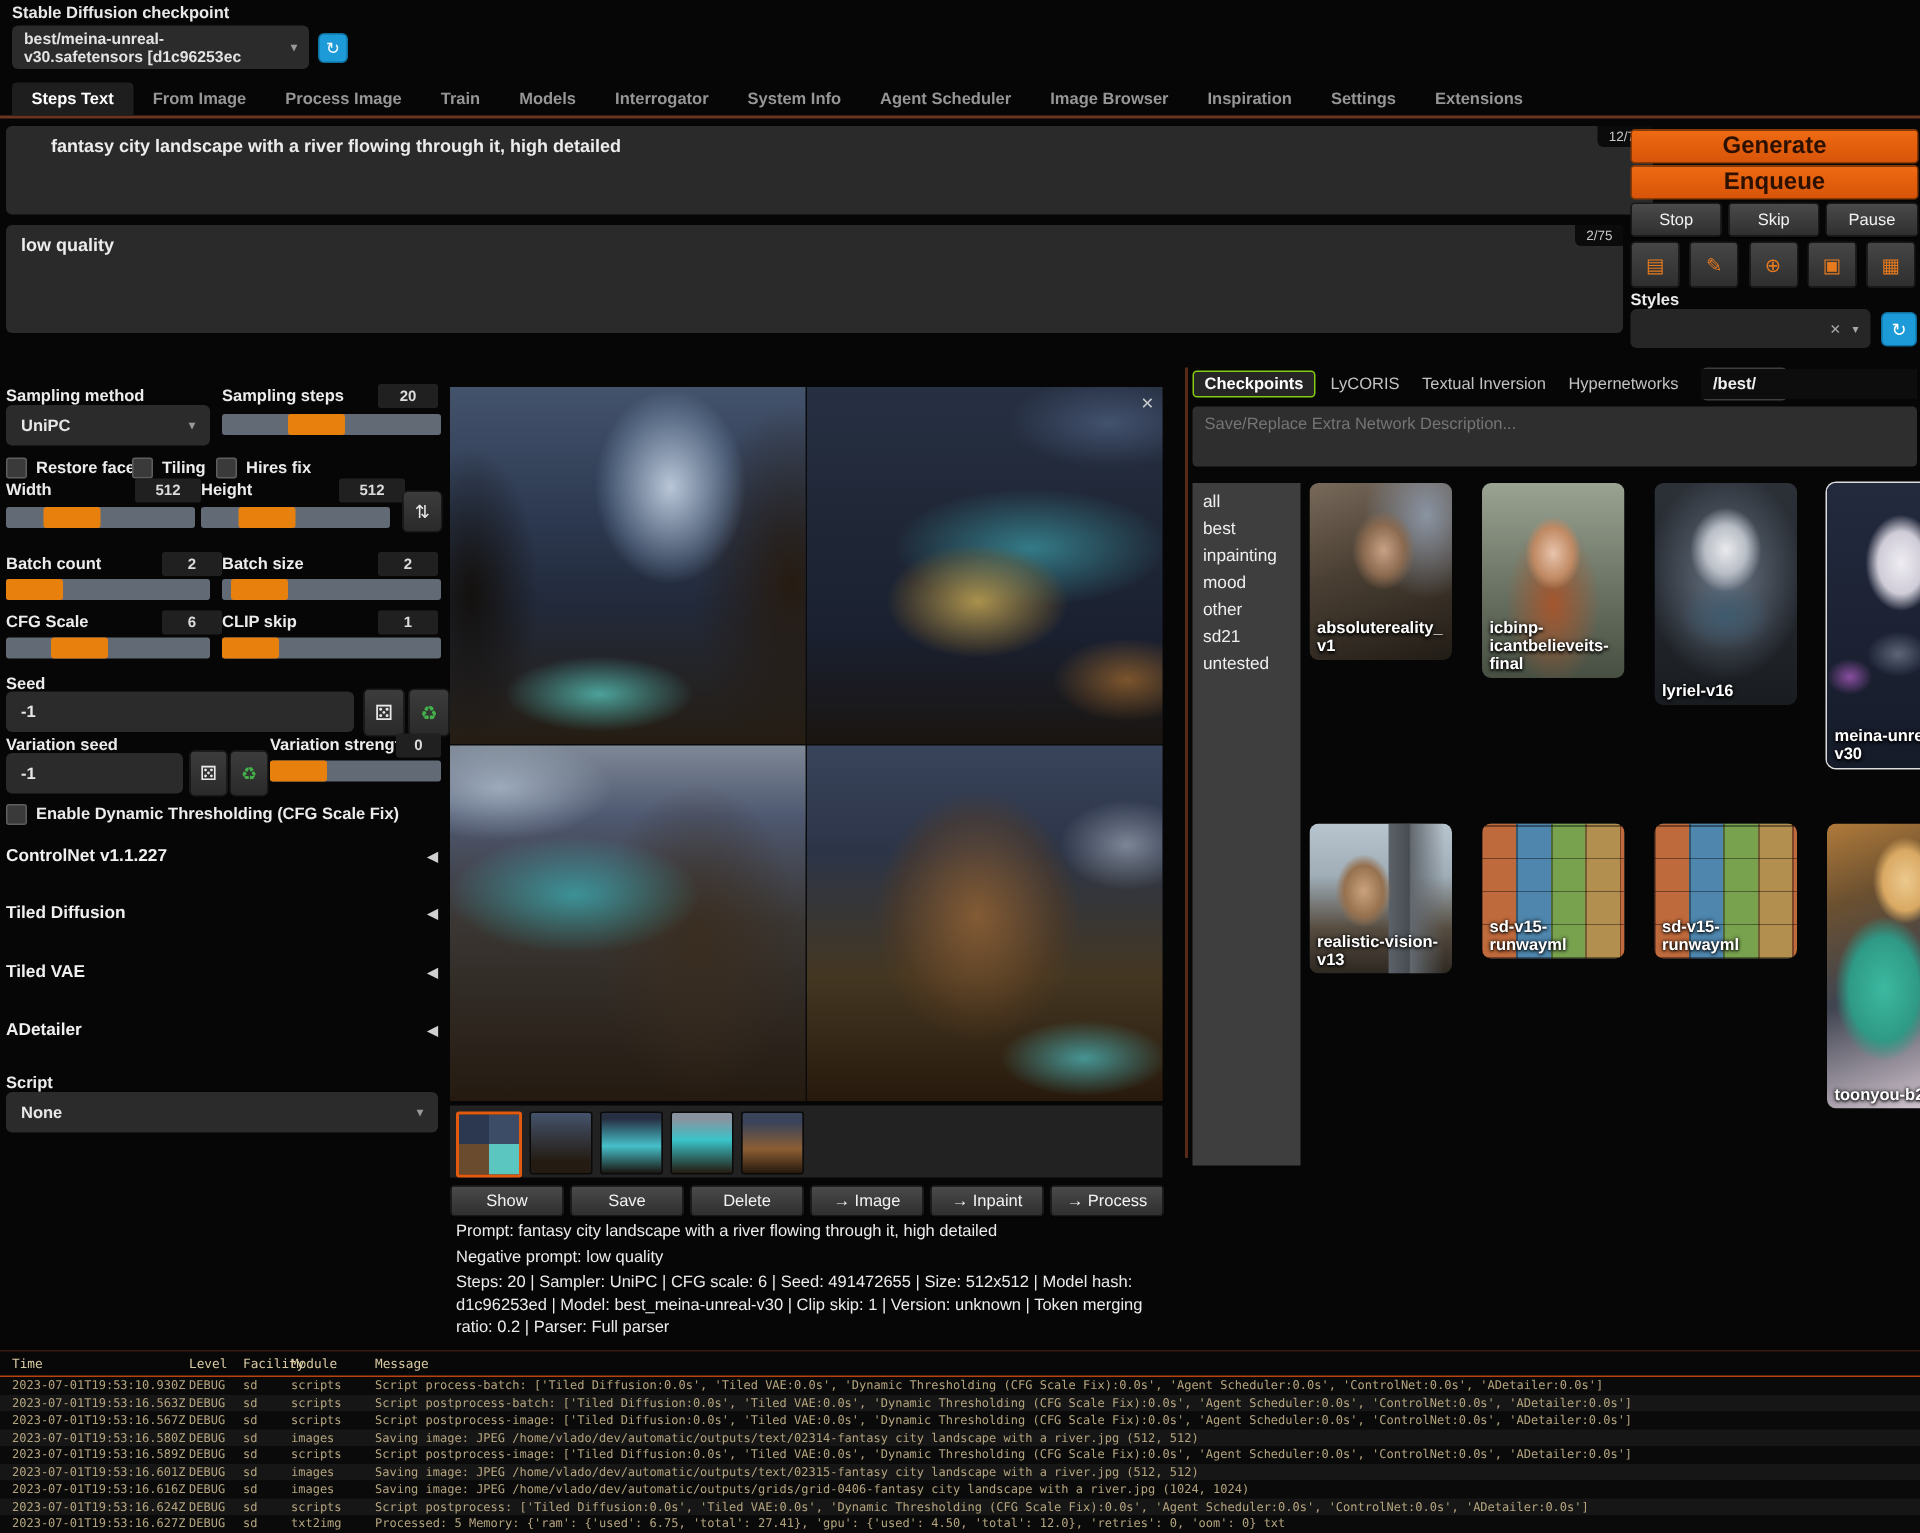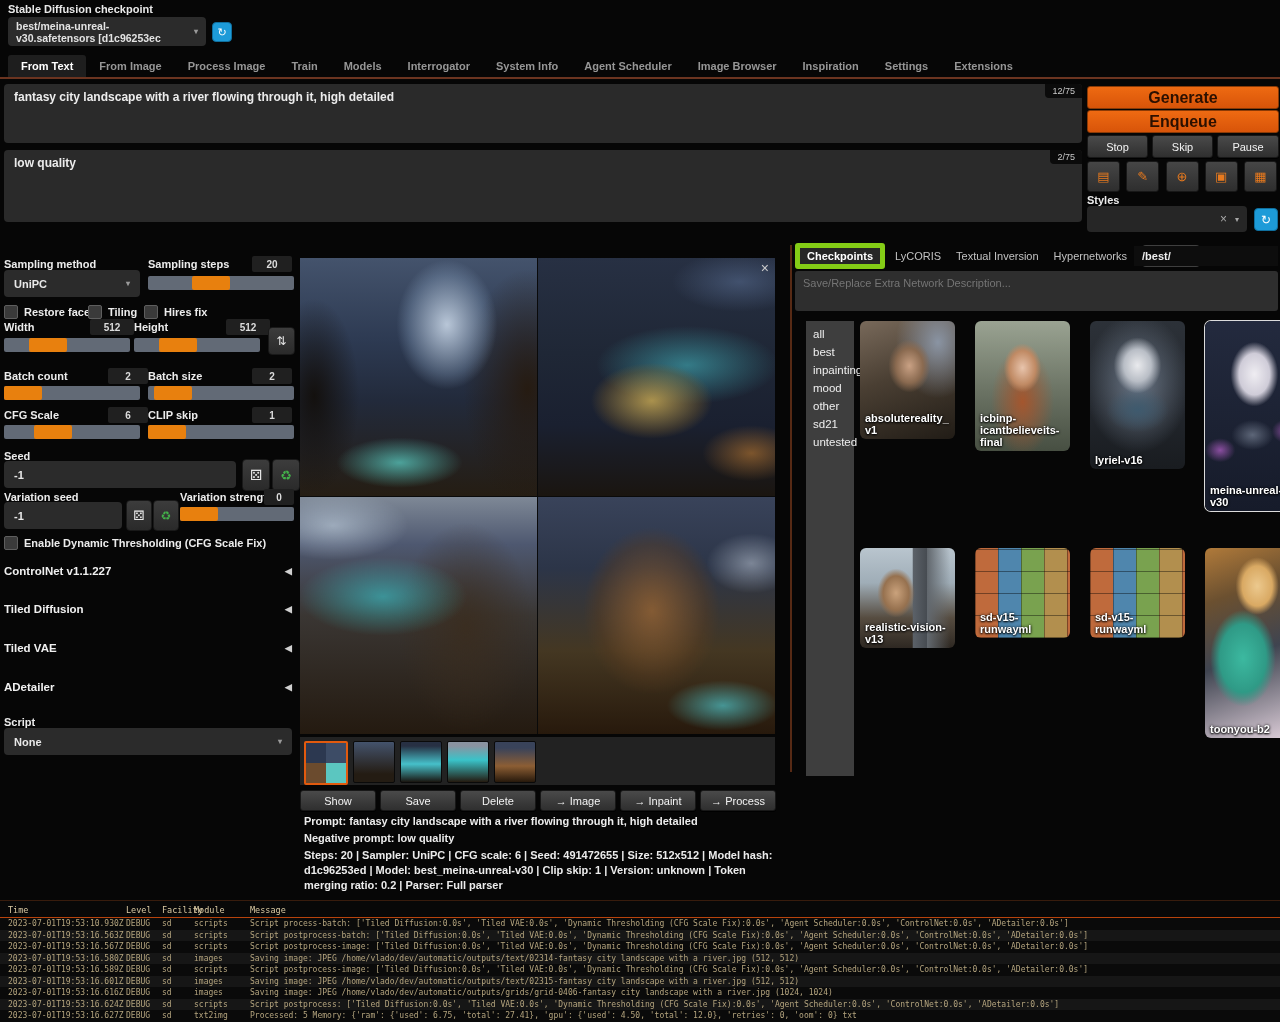--- a/index.html
+++ b/index.html
@@ -23,21 +23,21 @@
   .tab{padding:5px 13px;font-size:11px;font-weight:bold;color:#969696;cursor:default;}
   .tab[data-active="true"]{background:#1e1e1e;color:#ffffff;border-radius:3px 3px 0 0;}
 
   
   .pbox{left:4px;background:#2a2a2a;border-radius:4px;width:1078px;}
   .pbox textarea{width:100%;height:100%;background:transparent;border:none;outline:none;resize:none;
     color:#ececec;font-family:"Liberation Sans",sans-serif;font-size:12px;font-weight:bold;
     padding:6px 10px;box-sizing:border-box;}
   .counter{position:absolute;top:0;right:0;background:#0b0b0b;color:#c9c9c9;font-size:9px;
     padding:2px 7px;border-radius:0 4px 0 4px;}
-  #prompt-box{top:84px;height:59px;}
+  #prompt-box{top:84px;height:59px;padding-left:20px;}
   #negative-box{top:150px;height:72px;}
 
   
   .orange-btn{background:linear-gradient(#ee6a12,#d85409);border:1px solid #8a3a06;border-radius:3px;
     color:#2c1000;font-weight:bold;font-size:16px;}
   .gray-btn{background:linear-gradient(#4a4a4a,#2f2f2f);border:1px solid #181818;border-radius:3px;
     color:#f2f2f2;font-weight:normal;font-size:11px;box-shadow:0 1px 0 #000;}
   #btn-generate{left:1087px;top:86px;width:190px;height:21px;}
   #btn-enqueue{left:1087px;top:110px;width:190px;height:21px;}
   #btn-stop{left:1087px;top:135px;width:59px;height:21px;}
@@ -106,38 +106,38 @@
   .thumb[data-art="grid"]{background:conic-gradient(from 0deg at 50% 50%, #3d4c66 0 25%, #5bc6c0 0 50%, #6b4b2e 0 75%, #2c3850 0 100%);}
   .thumb[data-art="tl"]{background:linear-gradient(180deg,#44536c,#241c13 80%);}
   .thumb[data-art="tr"]{background:linear-gradient(180deg,#273043 10%,#46c0ca 55%,#1a1510);}
   .thumb[data-art="bl"]{background:linear-gradient(180deg,#8a93a0 10%,#3ac3c9 45%,#241a10);}
   .thumb[data-art="br"]{background:linear-gradient(180deg,#39435a 15%,#8c5e34 60%,#27190c);}
 
   .gbtns{left:300px;top:790px;width:476px;display:flex;gap:4px;}
   .gbtn{flex:1;height:19px;font-size:11px;}
 
   .geninfo{left:304px;top:812px;width:470px;}
-  .geninfo .line{font-size:11px;font-weight:bold;color:#ececec;margin:2px 0;line-height:15px;}
+  .geninfo .line{font-size:11px;font-weight:normal;color:#ececec;margin:2px 0;line-height:15px;}
   .geninfo .time{color:#8d8d8d;font-size:9.5px;font-weight:normal;margin-top:5px;}
 
   
   #networks{left:790px;top:245px;width:490px;height:527px;border-left:2px solid #572a15;padding-left:3px;box-sizing:border-box;}
   .net-tabs{display:flex;align-items:center;height:22px;font-size:11px;position:relative;}
   .net-tab{color:#c2c2c2;margin-right:15px;}
-  .net-tab[data-active="true"]{background:#262626;border:5px solid #84cc16;border-radius:3px;
+  .net-tab[data-active="true"]{background:#262626;border:1px solid #84cc16;border-radius:3px;
     padding:2px 7px;color:#fff;font-weight:bold;margin-right:10px;}
   .net-actions{background:#3f3f3f;border-radius:4px;padding:2px;display:flex;gap:2px;align-items:center;}
   .net-refresh{width:24px;height:16px;font-size:10px;}
   .net-close{width:26px;height:16px;color:#e8326e;font-weight:bold;font-size:13px;background:transparent;border:none;}
   .net-search{position:absolute;right:2px;top:1px;width:128px;height:20px;background:#0d0d0d;border:none;
     color:#efefef;font-size:11px;font-weight:bold;padding:0 8px;font-family:"Liberation Sans",sans-serif;}
   .net-desc{margin-top:4px;width:483px;height:40px;background:#2e2e2e;border:none;border-radius:3px;resize:none;
     color:#bbb;font-size:11px;padding:6px 8px;box-sizing:border-box;font-family:"Liberation Sans",sans-serif;outline:none;}
   .net-body{display:flex;margin-top:6px;height:455px;}
-  .folders{width:48px;background:#3e3e3e;padding:4px 0;box-sizing:border-box;flex:none;margin-left:11px;}
+  .folders{width:72px;background:#3e3e3e;padding:4px 0;box-sizing:border-box;flex:none;}
   .folder{font-size:11.5px;color:#efefef;padding:3px 7px;cursor:default;}
   .cards{flex:1;display:flex;gap:20px;padding-left:6px;}
   .card-col{width:95px;display:flex;flex-direction:column;flex:none;}
   .card{width:95px;border-radius:6px;position:relative;overflow:hidden;background:#1c1c1c;box-sizing:border-box;}
   .card[data-selected="true"]{box-shadow:0 0 0 1px #dcdcdc;}
   .card .name{position:absolute;left:5px;bottom:3px;right:3px;font-size:11px;font-weight:bold;color:#fff;
     text-shadow:0 1px 2px #000,0 0 3px #000;line-height:12px;word-break:break-word;}
   .col-0 .card:nth-of-type(1){height:118px;} .col-0 .card:nth-of-type(2){height:100px;margin-top:109px;}
   .col-1 .card:nth-of-type(1){height:130px;} .col-1 .card:nth-of-type(2){height:90px;margin-top:97px;}
   .col-2 .card:nth-of-type(1){height:148px;} .col-2 .card:nth-of-type(2){height:90px;margin-top:79px;}
@@ -195,21 +195,21 @@
   <div class="abs ckpt-select">
     <span>best/meina-unreal-v30.safetensors [d1c96253ec</span>
     <span class="caret">▾</span>
   </div>
   <div class="abs flexc blue-btn ckpt-refresh">
     <span>↻</span>
   </div>
 
   <div class="abs tabs">
 
-  <div class="tab" data-active="true">From Text</div>
+  <div class="tab" data-active="true">Steps Text</div>
       <div class="tab" data-active="false">From Image</div>
       <div class="tab" data-active="false">Process Image</div>
       <div class="tab" data-active="false">Train</div>
       <div class="tab" data-active="false">Models</div>
       <div class="tab" data-active="false">Interrogator</div>
       <div class="tab" data-active="false">System Info</div>
       <div class="tab" data-active="false">Agent Scheduler</div>
       <div class="tab" data-active="false">Image Browser</div>
       <div class="tab" data-active="false">Inspiration</div>
       <div class="tab" data-active="false">Settings</div>

